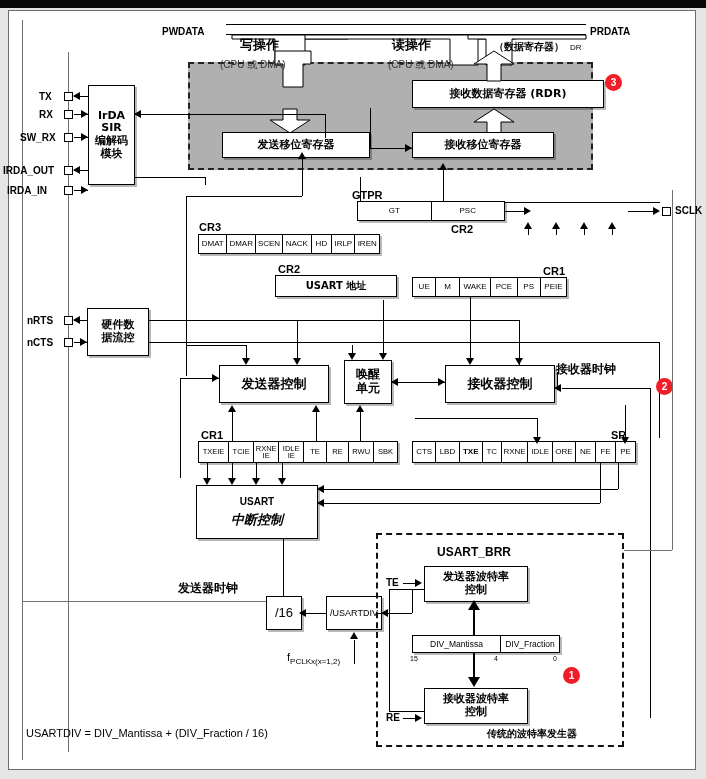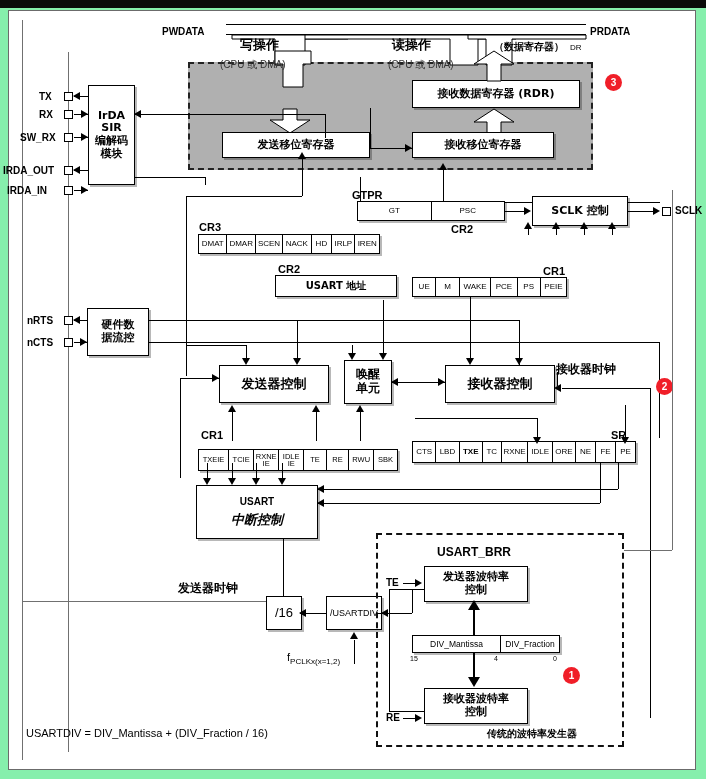--- a/index.html
+++ b/index.html
@@ -1,17 +1,17 @@
 <!DOCTYPE html>
 <html><head>
 <meta charset="utf-8">
 <style>
   html,body{margin:0;padding:0;background:#fff;}
   body{font-family:"Liberation Sans","DejaVu Sans",sans-serif;}
-  #root{position:relative;width:706px;height:779px;background:#86efac;overflow:hidden;}
+  #root{position:relative;width:706px;height:779px;background:#e5e5e5;overflow:hidden;}
   #topband{position:absolute;left:0;top:0;width:706px;height:8px;background:#0a0a0a;}
   #frame{position:absolute;left:8px;top:10px;width:688px;height:760px;border:1px solid #6b6b6b;box-sizing:border-box;background:#fff;}
 
   .lbl{position:absolute;white-space:nowrap;font-size:10px;color:#000;line-height:1.05;}
   .lbl.cn{font-family:"DejaVu Sans","Liberation Sans",sans-serif;font-weight:bold;}
   .bold{font-weight:bold;}
   .small{font-size:8px;}
   .tiny{font-size:7px;}
 
   
@@ -102,21 +102,21 @@
   <div class="lbl" style="left:388px;top:60px;color:#333;font-size:10px;">(CPU 或 DMA)</div>
 
   <div class="bigarrow" style="left:466px;top:34px;">
     <svg width="122" height="32" viewBox="0 0 122 32">
       <polygon points="120,1 2,1 2,5 20,5 20,31 46,31 46,5 120,5" fill="#ffffff" stroke="#000" stroke-width="1"></polygon>
     </svg>
   </div>
   <div class="lbl cn" style="left:494px;top:42px;font-size:10px;">（数据寄存器）</div>
   <div class="lbl small" style="left:570px;top:44px;">DR</div>
 
-  <div class="box cn2 sh" style="left:412px;top:80px;width:168px;height:28px;">接收数据寄存器 (RDR)</div>
+  <div class="box cn2 sh" style="left:412px;top:80px;width:192px;height:28px;">接收数据寄存器 (RDR)</div>
 
   <div class="bigarrow" style="left:268px;top:108px;">
     <svg width="44" height="26" viewBox="0 0 44 26">
       <polygon points="15,1 29,1 29,12 42,12 22,25 2,12 15,12" fill="#ffffff" stroke="#000" stroke-width="1"></polygon>
     </svg>
   </div>
 
   <div class="bigarrow" style="left:472px;top:108px;">
     <svg width="44" height="26" viewBox="0 0 44 26">
       <polygon points="22,1 42,14 29,14 29,25 15,25 15,14 2,14" fill="#ffffff" stroke="#000" stroke-width="1"></polygon>
@@ -189,21 +189,20 @@
   <div class="v" style="left:370px;top:108px;height:40px;"></div>
   <div class="h" style="left:370px;top:148px;width:42px;"></div>
   <div class="ar r" style="left:405px;top:144px;"></div>
 
   <div class="lbl bold" style="left:352px;top:190px;font-size:11px;">GTPR</div>
   <div class="bits" id="gtpr-bits" style="left:357px;top:201px;width:148px;height:20px;">
       <div class="cell" style="flex: 1 1 0%;">GT</div>
       <div class="cell" style="flex: 1 1 0%;">PSC</div>
     </div>
 
-  <div class="box cn2 sh" style="left:532px;top:196px;width:96px;height:30px;">SCLK 控制</div>
   <div class="h" style="left:505px;top:211px;width:22px;"></div>
   <div class="ar r" style="left:524px;top:207px;"></div>
   <div class="h" style="left:628px;top:211px;width:30px;"></div>
   <div class="ar r" style="left:653px;top:207px;"></div>
   <div class="pad" style="left:662px;top:207px;"></div>
   <div class="lbl bold" style="left:675px;top:206px;">SCLK</div>
 
   <div class="lbl bold" style="left:199px;top:222px;font-size:11px;">CR3</div>
   <div class="bits" id="cr3-bits" style="left:198px;top:234px;width:182px;height:20px;">
       <div class="cell" style="flex: 1.05 1 0%;">DMAT</div>
@@ -291,21 +290,21 @@
   <div class="lbl cn" style="left:556px;top:363px;font-size:12px;">接收器时钟</div>
   <div class="h" style="left:562px;top:388px;width:88px;"></div>
   <div class="ar l" style="left:554px;top:384px;"></div>
   <div class="v" style="left:650px;top:388px;height:330px;"></div>
 
   <div class="marker" style="left:656px;top:378px;">2</div>
 
   <div class="v" style="left:557px;top:372px;height:14px;"></div>
 
   <div class="lbl bold" style="left:201px;top:430px;font-size:11px;">CR1</div>
-  <div class="bits" id="cr1-bits" style="left:198px;top:441px;width:200px;height:22px;margin-top:8px;">
+  <div class="bits" id="cr1-bits" style="left:198px;top:441px;width:200px;height:22px;">
       <div class="cell" style="flex: 1.15 1 0%; font-size: 7.5px;">TXEIE</div>
       <div class="cell" style="flex: 0.95 1 0%; font-size: 7.5px;">TCIE</div>
       <div class="cell" style="flex: 0.95 1 0%; font-size: 7.5px; flex-direction: column;">
         <div>RXNE</div>
         <div>IE</div>
       </div>
       <div class="cell" style="flex: 0.95 1 0%; font-size: 7.5px; flex-direction: column;">
         <div>IDLE</div>
         <div>IE</div>
       </div>

